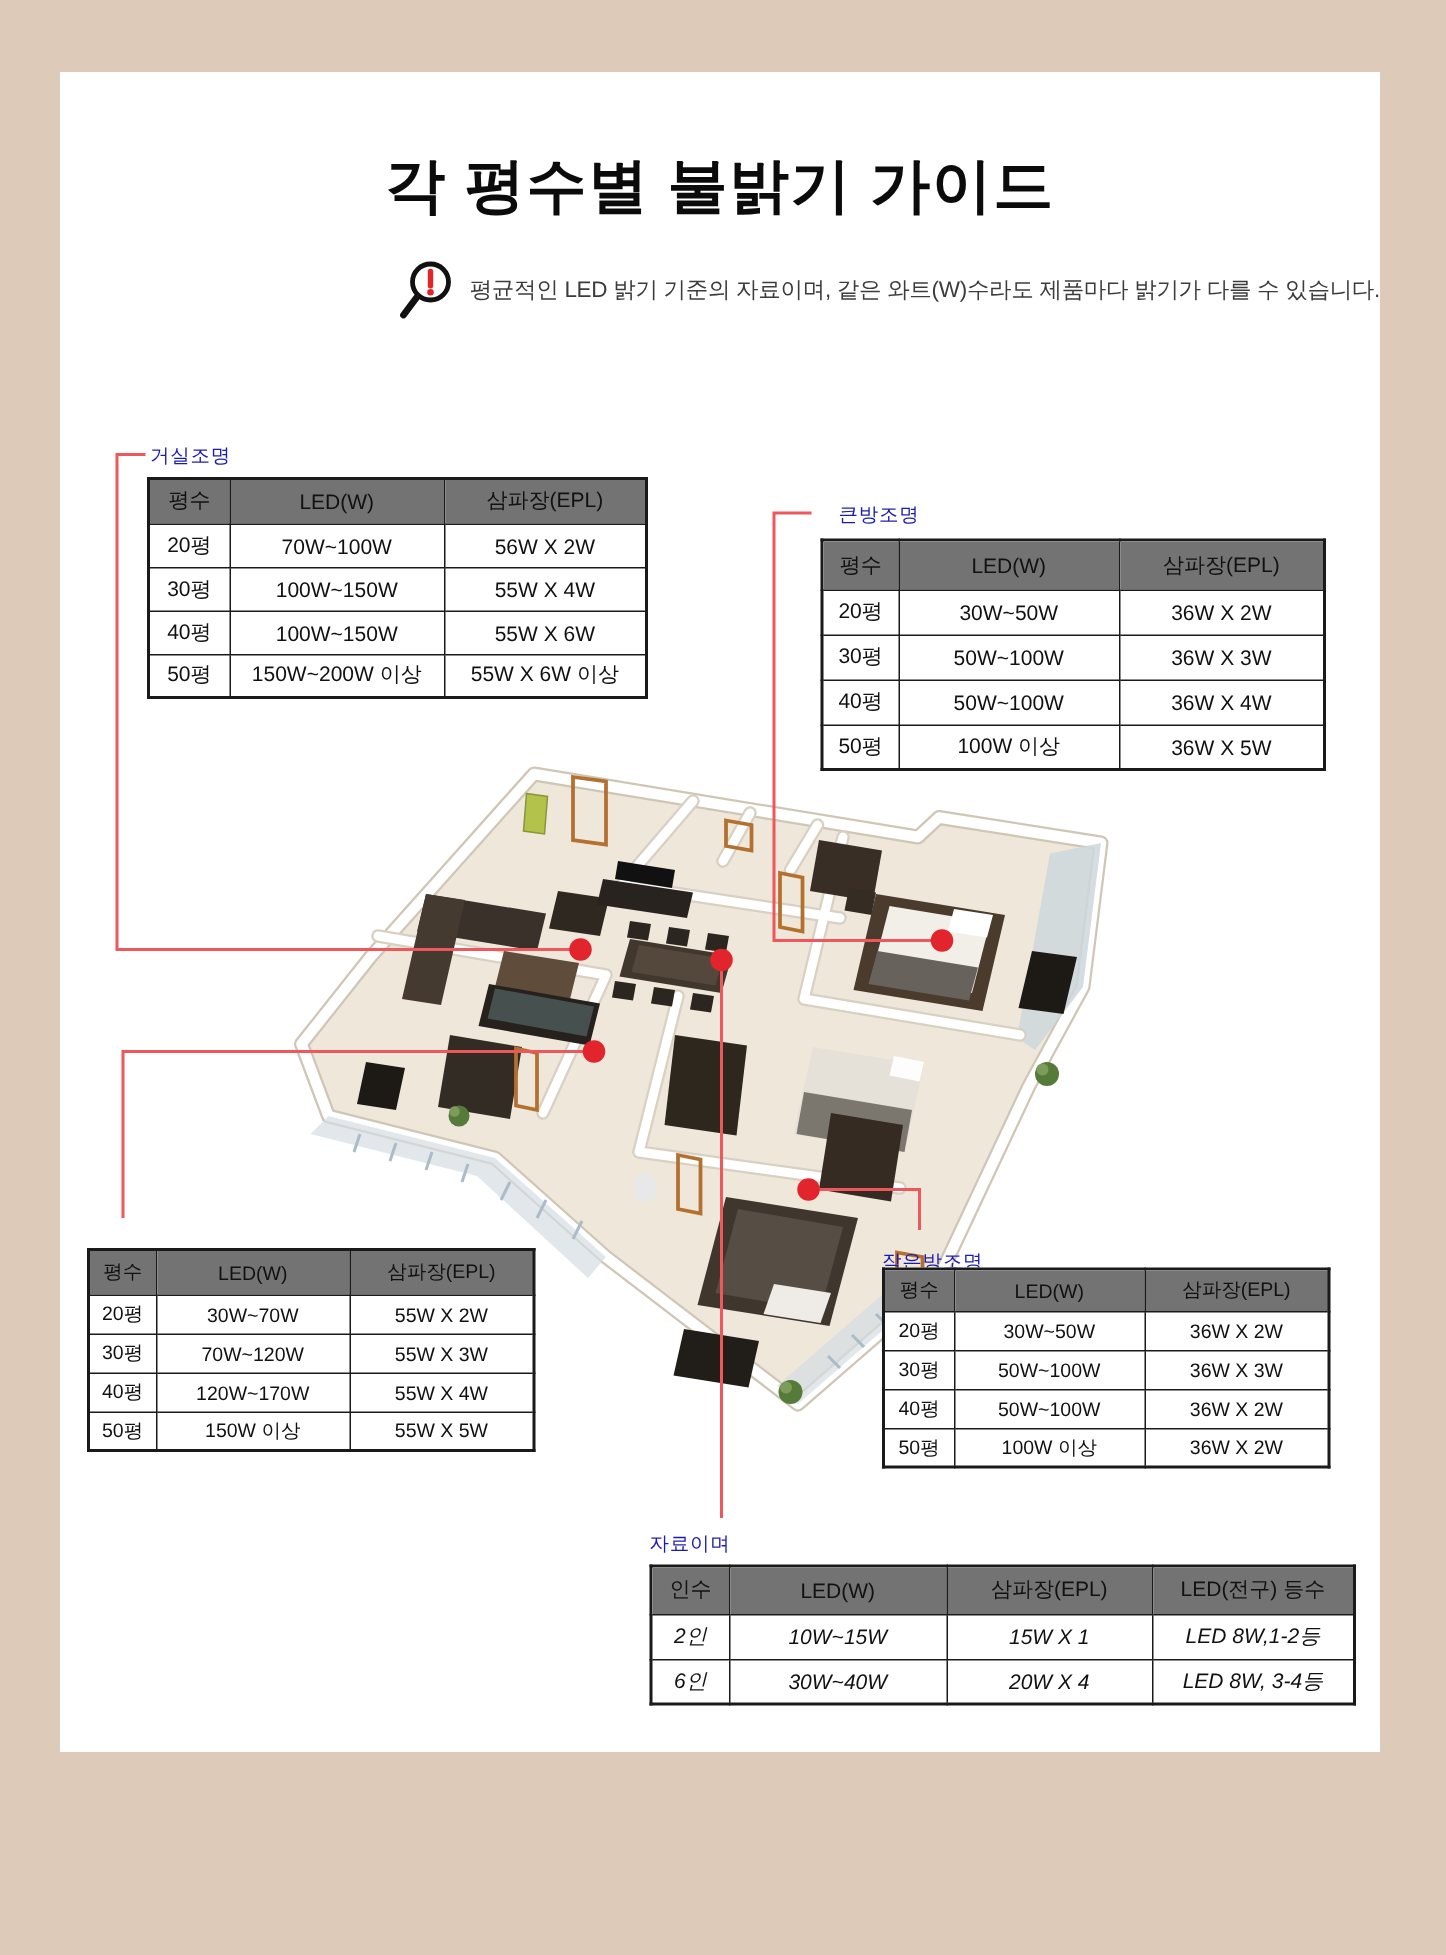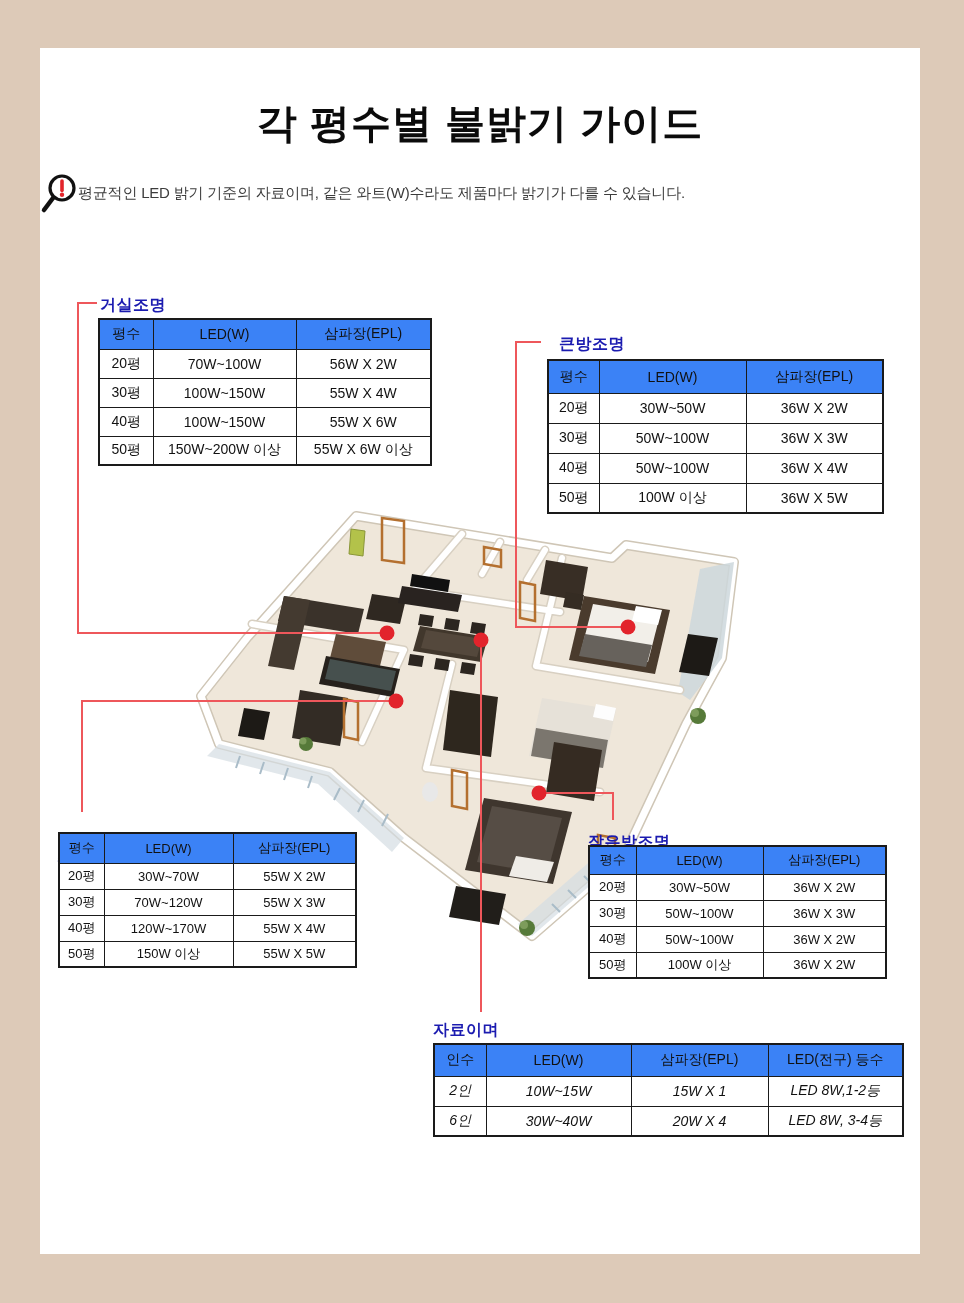--- a/index.html
+++ b/index.html
@@ -1,43 +1,43 @@
 <!DOCTYPE html>
 <html><head>
 <meta charset="utf-8">
 <style>
   * { margin:0; padding:0; box-sizing:border-box; }
   html,body { background:#ddcab8; }
   .page {
-    position:relative; width:964px; height:1303px; margin:0 auto;
+    position:relative; width:964px; height:1168px; margin:0 auto;
     background:#ddcab8; overflow:hidden;
     font-family:"Liberation Sans","DejaVu Sans",sans-serif;
   }
   .card {
     position:absolute; left:40px; top:48px; width:880px; height:1206px;
     background:#ffffff;
   }
   .title {
     position:absolute; left:40px; top:96px; width:880px;
     text-align:center; font-size:40px; font-weight:800; color:#0b0b0b;
     letter-spacing:1px;
   }
   .notice {
     position:absolute; left:40px; top:172px; width:880px;
-    display:flex; align-items:center; justify-content:flex-start; 
+    display:flex; align-items:center; justify-content:flex-end; gap:10px;
   }
   .notice-text { font-size:15px; color:#3c3c3c; letter-spacing:-0.2px; }
   .blue-label {
-    position:absolute; font-size:16px; font-weight:700; color:#1b1bb0;
+    position:absolute; font-size:13px; font-weight:400; color:#1b1bb0;
     letter-spacing:0.5px; white-space:nowrap;
   }
   .tbl { position:absolute; border-collapse:collapse; table-layout:fixed; background:#fff; }
   .tbl, .tbl th, .tbl td { border:1px solid #1a1a1a; }
   .tbl { border:2px solid #1a1a1a; }
-  .tbl th { background:#3b82f6; font-weight:500; }
+  .tbl th { background:#737373; font-weight:500; }
   .tbl th, .tbl td {
     text-align:center; vertical-align:middle; font-size:14px; color:#111;
     white-space:nowrap; overflow:hidden;
   }
   
   #t-living { left:98px; top:318px; width:332px; }
   #t-living th { height:30px; } #t-living td { height:29px; }
   
   #t-big { left:547px; top:359px; width:335px; }
   #t-big th { height:33px; } #t-big td { height:30px; }

